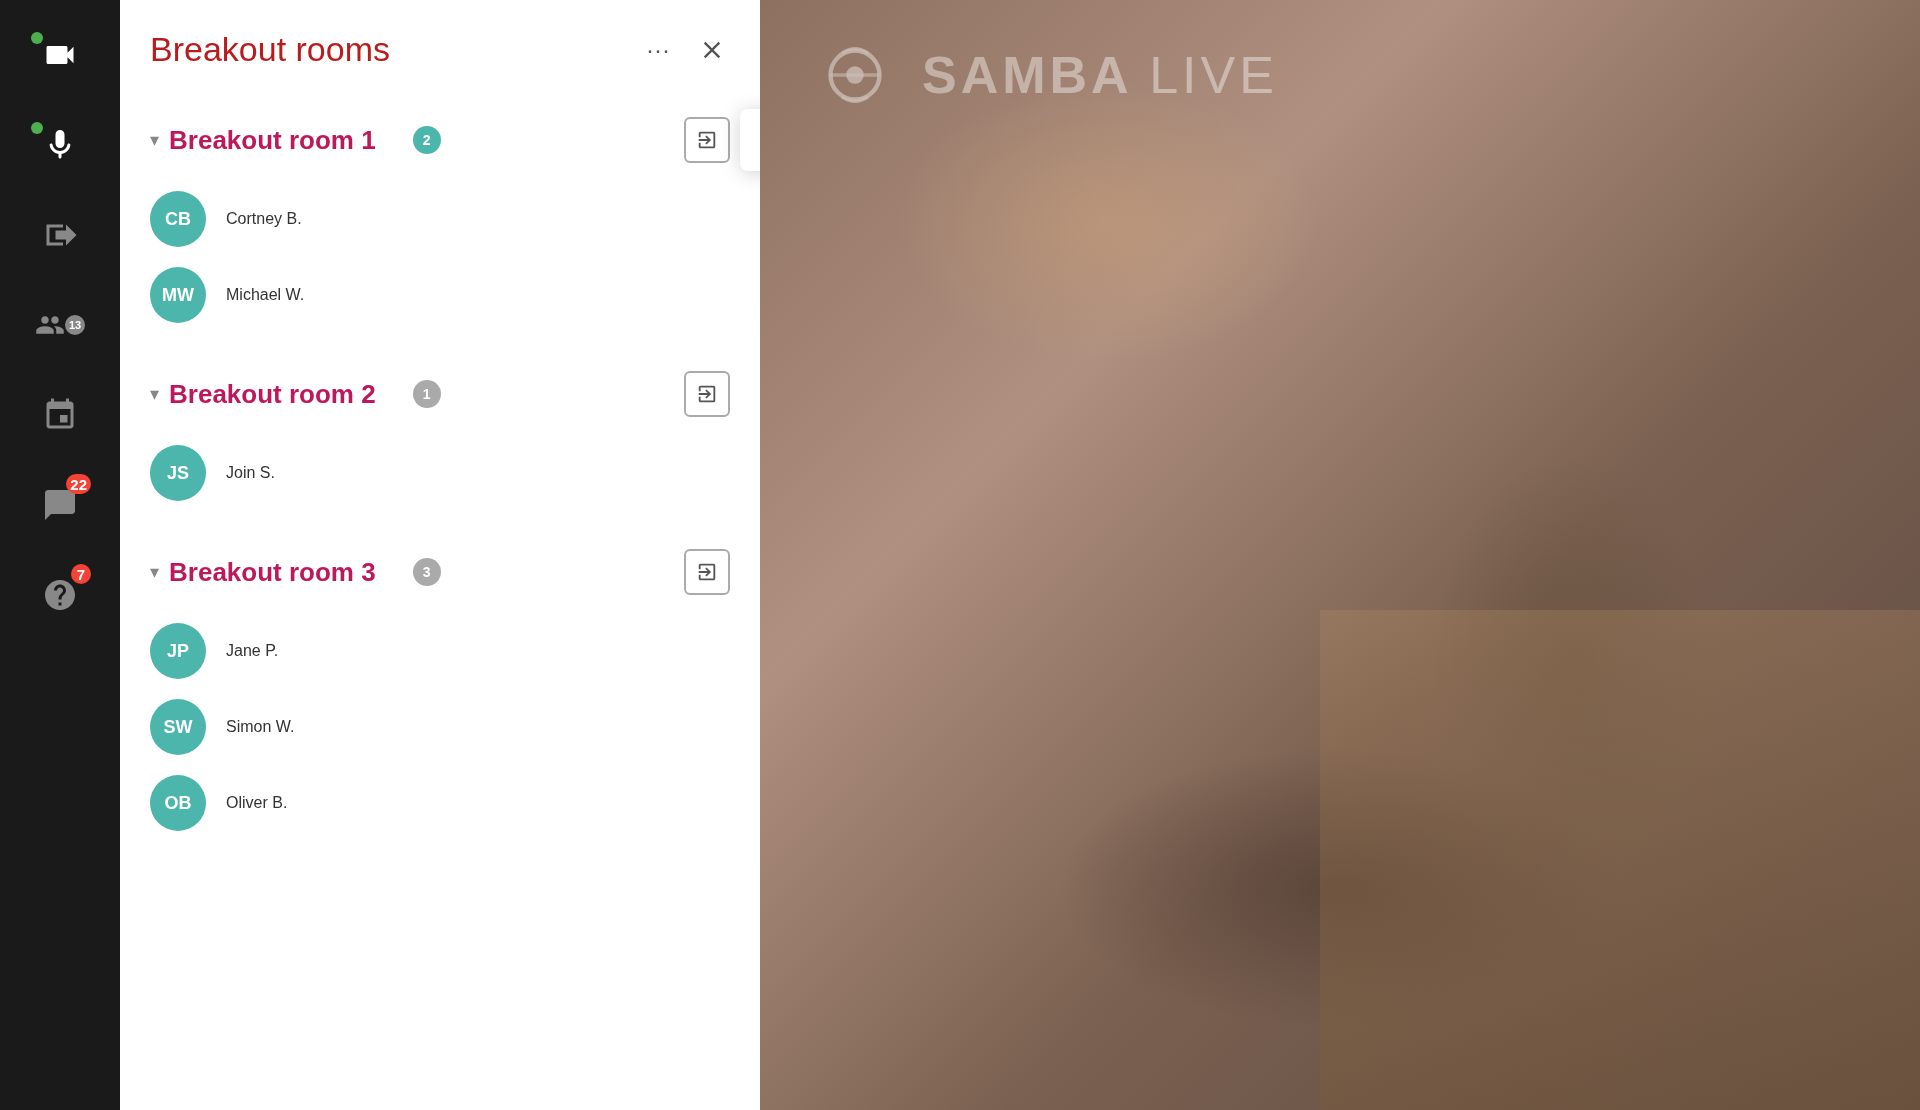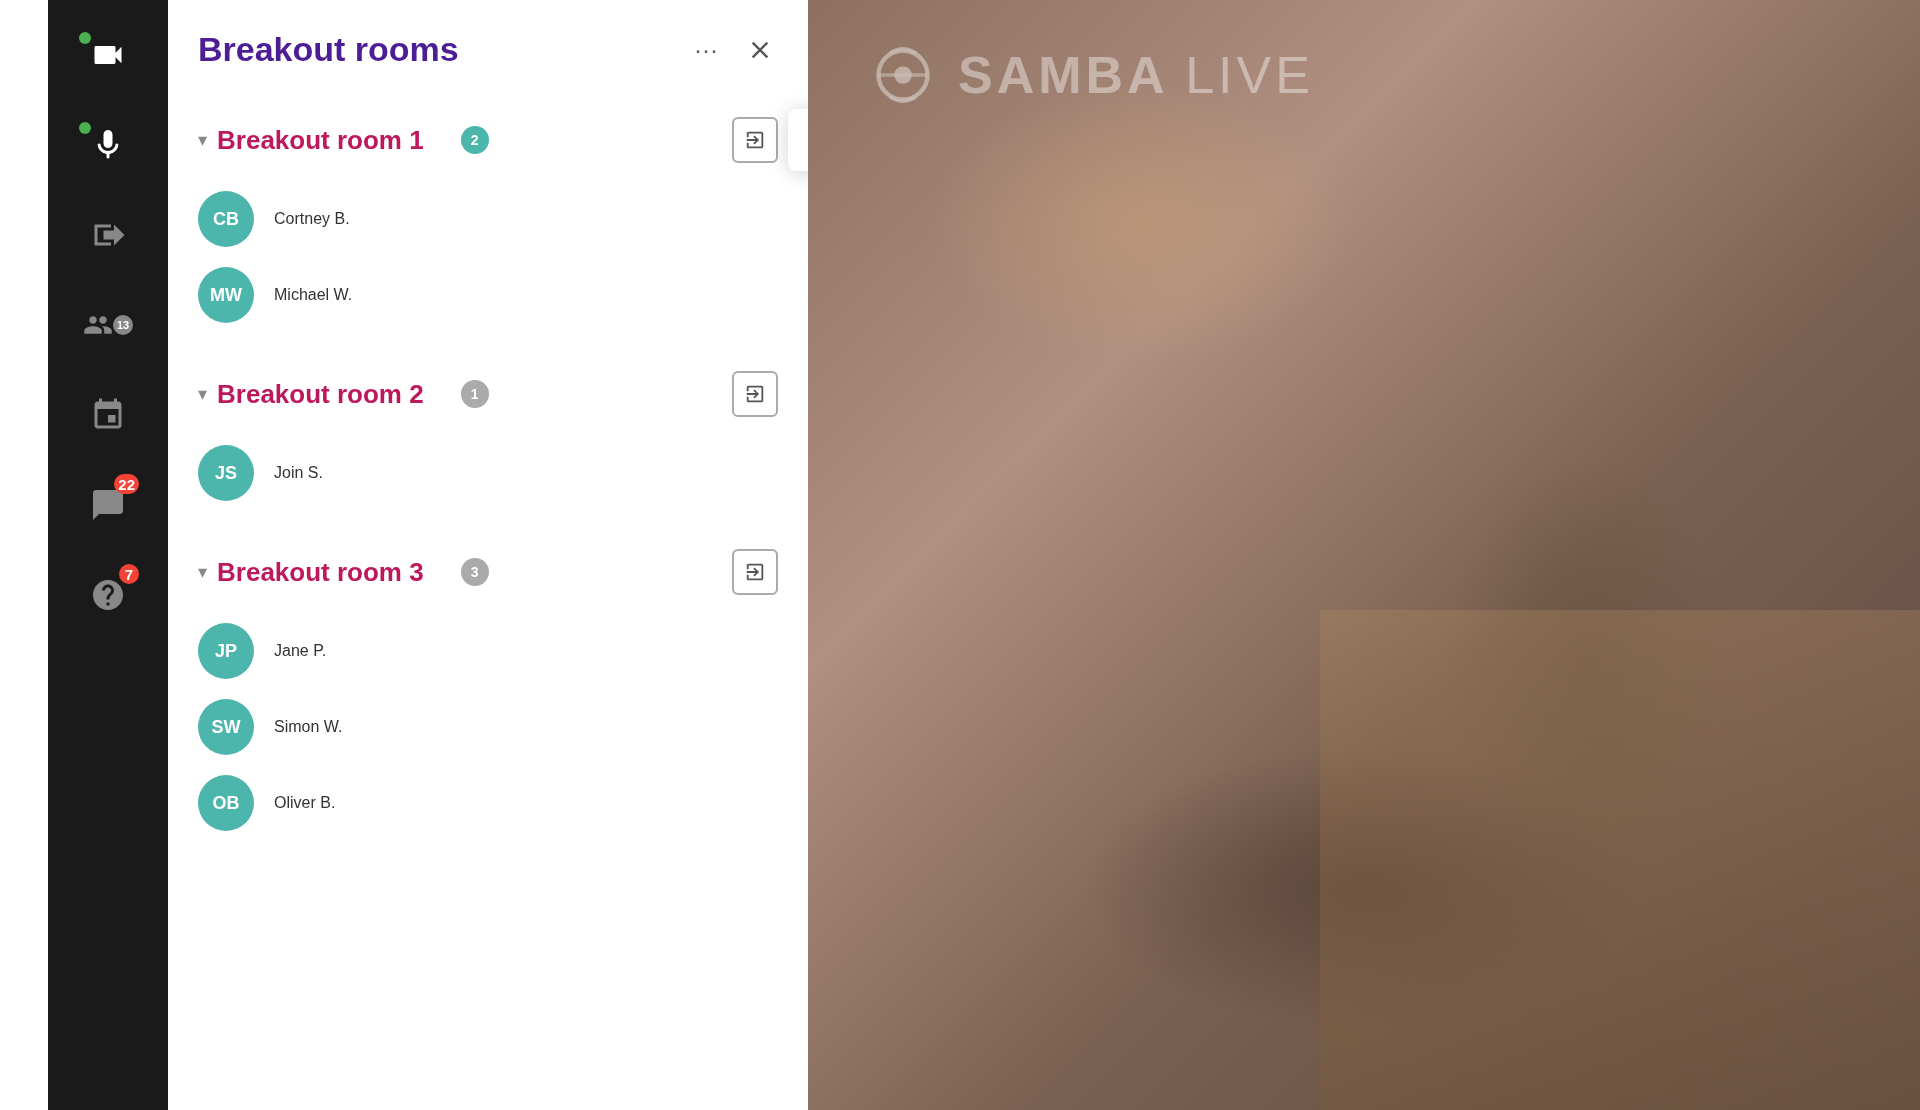--- a/index.html
+++ b/index.html
@@ -9,21 +9,20 @@
     .sidebar {
       width: 120px;
       background: #1a1a1a;
       display: flex;
       flex-direction: column;
       align-items: center;
       padding: 30px 18px;
       gap: 40px;
       flex-shrink: 0;
       height: 1110px;
-      margin-left: 48px;
     }
     .sidebar-icon {
       position: relative;
       display: flex;
       align-items: center;
       justify-content: center;
       color: #ffffff;
       cursor: pointer;
       width: 50px;
       height: 50px;
@@ -82,22 +81,22 @@
       padding: 30px 0;
     }
     .panel-header {
       display: flex;
       align-items: center;
       justify-content: space-between;
       padding: 0 30px 30px 30px;
     }
     .panel-title {
       font-size: 34px;
-      font-weight: 700;
-      color: #4c1d95;
+      font-weight: 400;
+      color: #b91c1c;
     }
     .panel-header-icons {
       display: flex;
       gap: 20px;
       align-items: center;
     }
     .icon-btn {
       background: none;
       border: none;
       cursor: pointer;
@@ -234,21 +233,21 @@
       bottom: 0; right: 0;
       width: 600px; height: 500px;
       background: linear-gradient(180deg, rgba(180,140,100,0.3) 0%, rgba(120,90,60,0.5) 100%);
     }
     .samba-logo {
       position: absolute;
       top: 40px;
       left: 60px;
       display: flex;
       align-items: center;
-      gap: 20px;
+      gap: 32px;
       opacity: 0.5;
     }
     .samba-icon {
       width: 70px;
       height: 70px;
     }
   </style>
 </head>
 <body>
 

